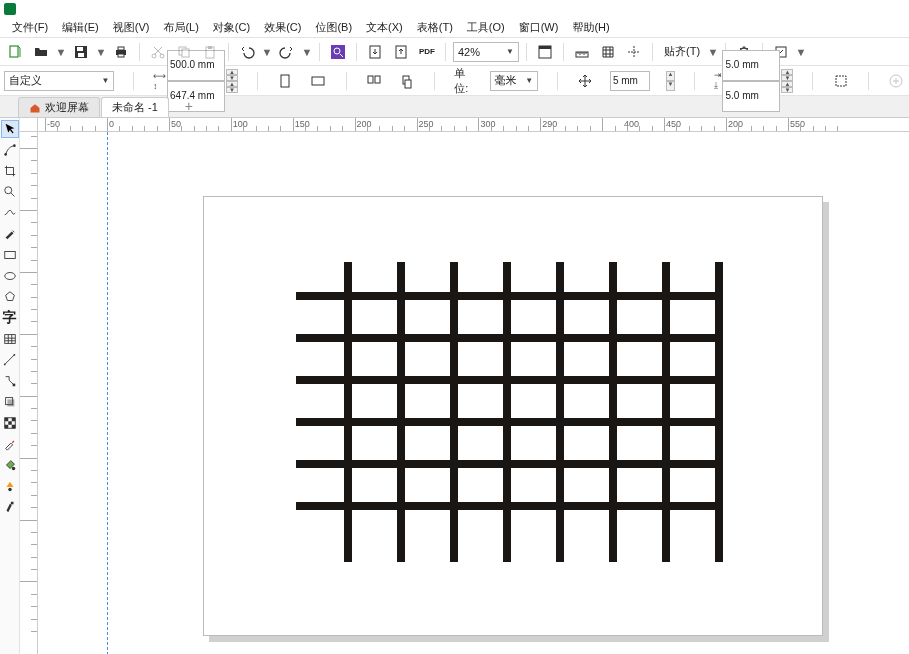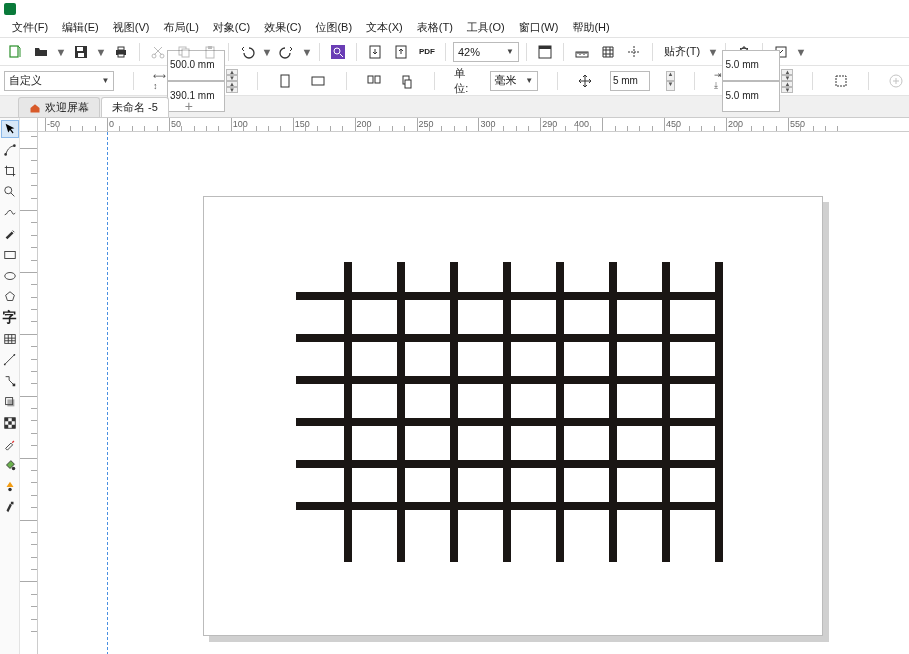--- a/index.html
+++ b/index.html
@@ -214,21 +214,21 @@
       <span class="arr">▼</span>
     </div>
   <div class="sep"></div>
   <div style="display:flex;align-items:center;gap:1px">
     <div class="dim-stack">
       <span style="font-size:9px;color:#555">⟷</span>
       <span style="font-size:9px;color:#555">↕</span>
     </div>
     <div class="dim-stack">
       <div class="dim-field">500.0 mm</div>
-      <div class="dim-field">390.1 mm</div>
+      <div class="dim-field">647.4 mm</div>
     </div>
     <div class="dim-stack">
       <div class="spinner">
           <div>▲</div>
           <div>▼</div>
         </div>
       <div class="spinner">
           <div>▲</div>
           <div>▼</div>
         </div>
@@ -312,21 +312,21 @@
 </div>
 
 <div class="tabbar">
   <div class="tab">
     <svg width="12" height="12" viewBox="0 0 16 16">
         <path d="M2 8l6-5 6 5v6H2z" fill="#d85a2a"></path>
       </svg>
     <span>欢迎屏幕</span>
   </div>
   <div class="tab active">
-    <span>未命名 -5</span>
+    <span>未命名 -1</span>
   </div>
   <div class="tab" style="background:transparent;border:none;">
       <span class="plus">+</span>
     </div>
 </div>
 
 <div class="work">
   <div class="toolbox">
     <div class="tool active">
         <svg width="14" height="14" viewBox="0 0 16 16">
@@ -458,21 +458,21 @@
         <div class="tlabel" style="left: 254.7px;">150</div>
         <div class="tick" style="left: 316.6px;"></div>
         <div class="tlabel" style="left: 316.6px;">200</div>
         <div class="tick" style="left: 378.5px;"></div>
         <div class="tlabel" style="left: 378.5px;">250</div>
         <div class="tick" style="left: 440.4px;"></div>
         <div class="tlabel" style="left: 440.4px;">300</div>
         <div class="tick" style="left: 502.3px;"></div>
         <div class="tlabel" style="left: 502.3px;">290</div>
         <div class="tick" style="left: 564.2px;"></div>
-        <div class="tlabel" style="left: 534px;">400</div>
+        <div class="tlabel" style="left: 584px;">400</div>
         <div class="tick" style="left: 626.1px;"></div>
         <div class="tlabel" style="left: 626.1px;">450</div>
         <div class="tick" style="left: 688px;"></div>
         <div class="tlabel" style="left: 688px;">200</div>
         <div class="tick" style="left: 749.9px;"></div>
         <div class="tlabel" style="left: 749.9px;">550</div>
         <div class="tick" style="left: 19.48px; top: 8px;"></div>
         <div class="tick" style="left: 31.86px; top: 8px;"></div>
         <div class="tick" style="left: 44.24px; top: 8px;"></div>
         <div class="tick" style="left: 56.62px; top: 8px;"></div>

